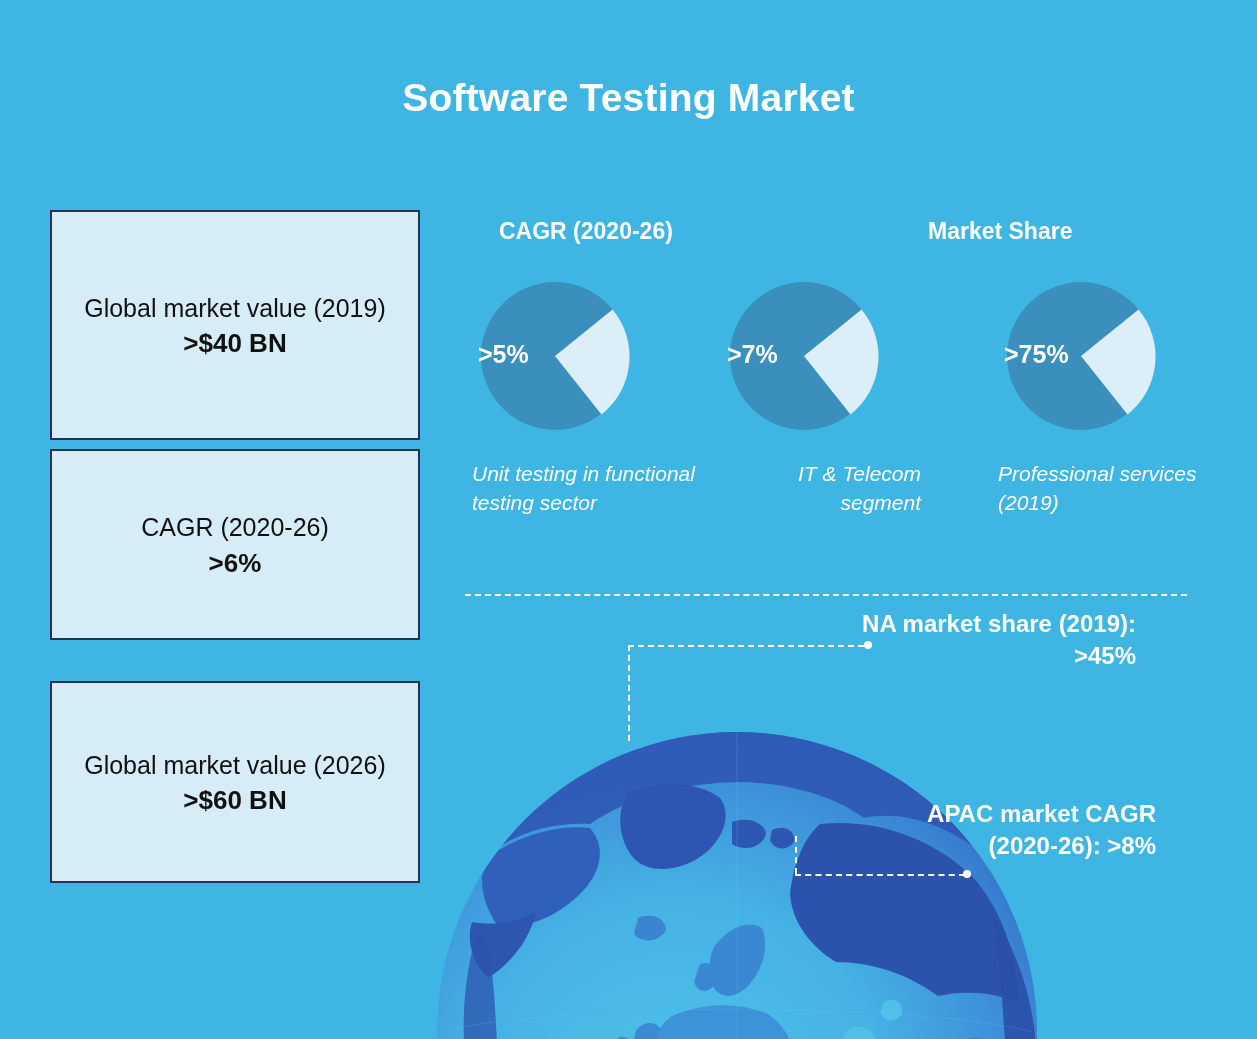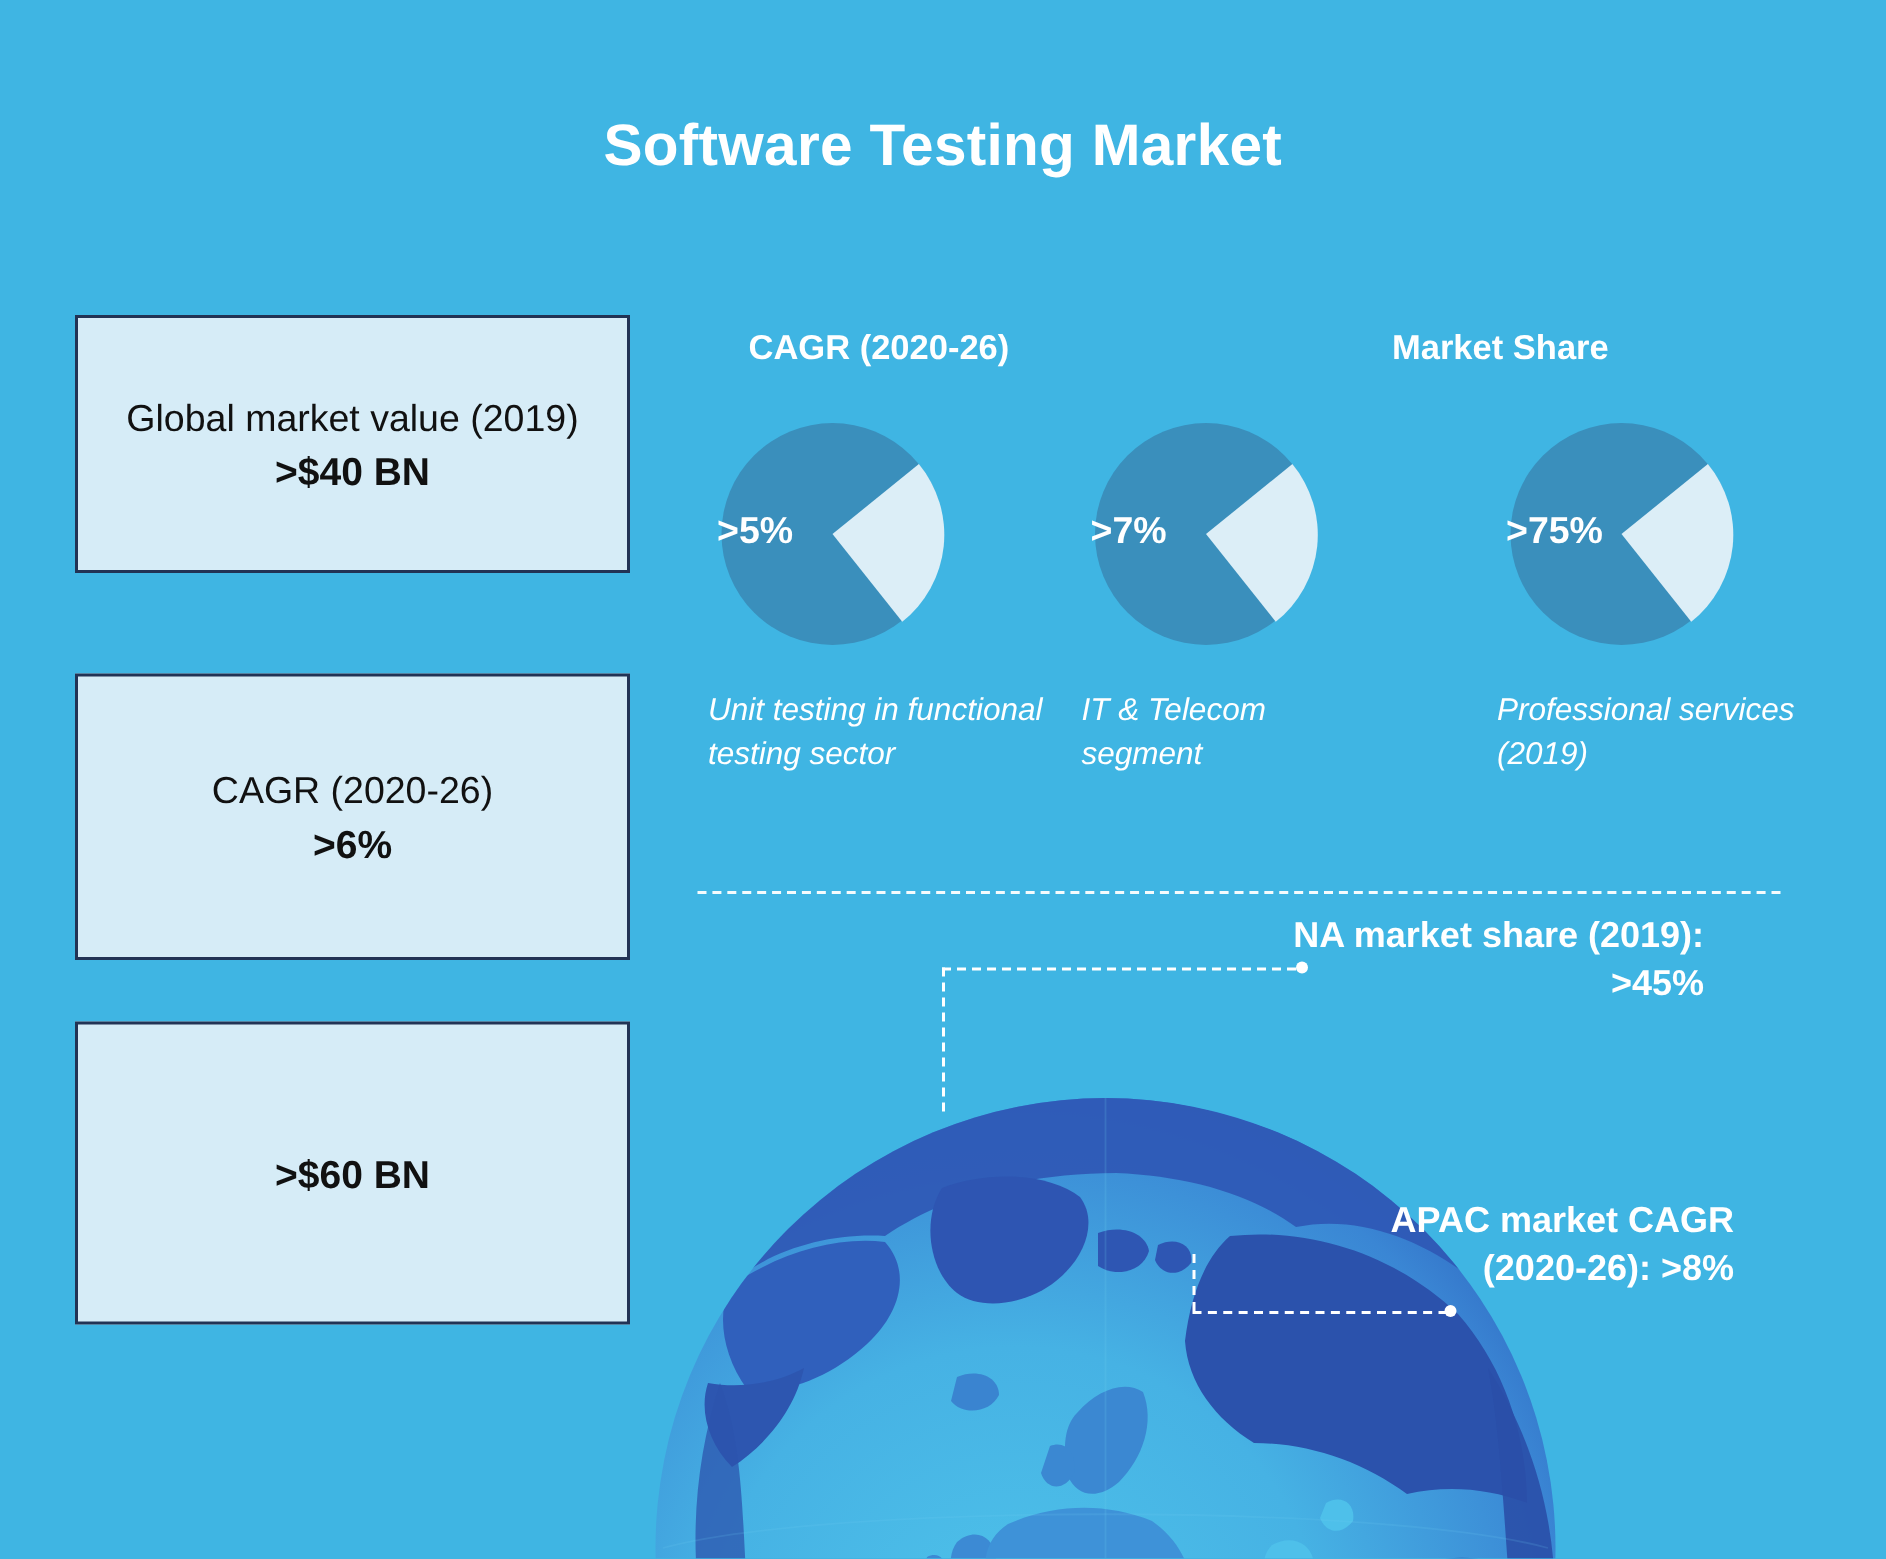--- a/index.html
+++ b/index.html
@@ -40,21 +40,21 @@
     width: 370px;
     box-sizing: border-box;
     background: #d6ecf7;
     border: 2px solid #223355;
     display: flex;
     flex-direction: column;
     align-items: center;
     justify-content: center;
     color: #111111;
   }
-  #stat-box-0 { top: 210px;  height: 172px; }
+  #stat-box-0 { top: 210px;  height: 230px; }
   #stat-box-1 { top: 449px;  height: 191px; }
   #stat-box-2 { top: 681px;  height: 202px; }
 
   .stat-label {
     font-size: 25px;
     line-height: 1.42;
     text-align: center;
     font-weight: normal;
     padding: 0 18px;
   }
@@ -101,21 +101,21 @@
     position: absolute;
     top: 178px;
     left: 5px;
     font-size: 21px;
     line-height: 1.36;
     color: #ffffff;
     font-weight: normal;
     font-style: italic;
   }
   #pie-caption-0 { width: 230px; }
-  #pie-caption-1 { width: 200px; }
+  #pie-caption-1 { width: 200px; text-align: right; }
   #pie-caption-2 { width: 215px; }
 
   
   #divider {
     position: absolute;
     left: 465px;
     top: 594px;
     width: 722px;
     height: 0;
     border-top: 2px dashed #ffffff;
@@ -181,20 +181,21 @@
     <div class="stat-label">Global market value (2019)</div>
     <div class="stat-value">&gt;$40 BN</div>
   </div>
 
   <div class="stat-box" id="stat-box-1">
     <div class="stat-label">CAGR (2020-26)</div>
     <div class="stat-value">&gt;6%</div>
   </div>
 
   <div class="stat-box" id="stat-box-2">
+    <div class="stat-label">Global market value (2026)</div>
     <div class="stat-value">&gt;$60 BN</div>
   </div>
 
   <div class="section-heading" id="section-heading-0">CAGR (2020-26)</div>
   <div class="section-heading" id="section-heading-1">Market Share</div>
 
   <div class="pie-group" id="pie-group-0">
     <div class="pie-chart">
       <svg width="176" height="148" viewBox="0 0 176 148">
         <circle cx="88" cy="74" r="74" fill="#3a8fbc"></circle>

